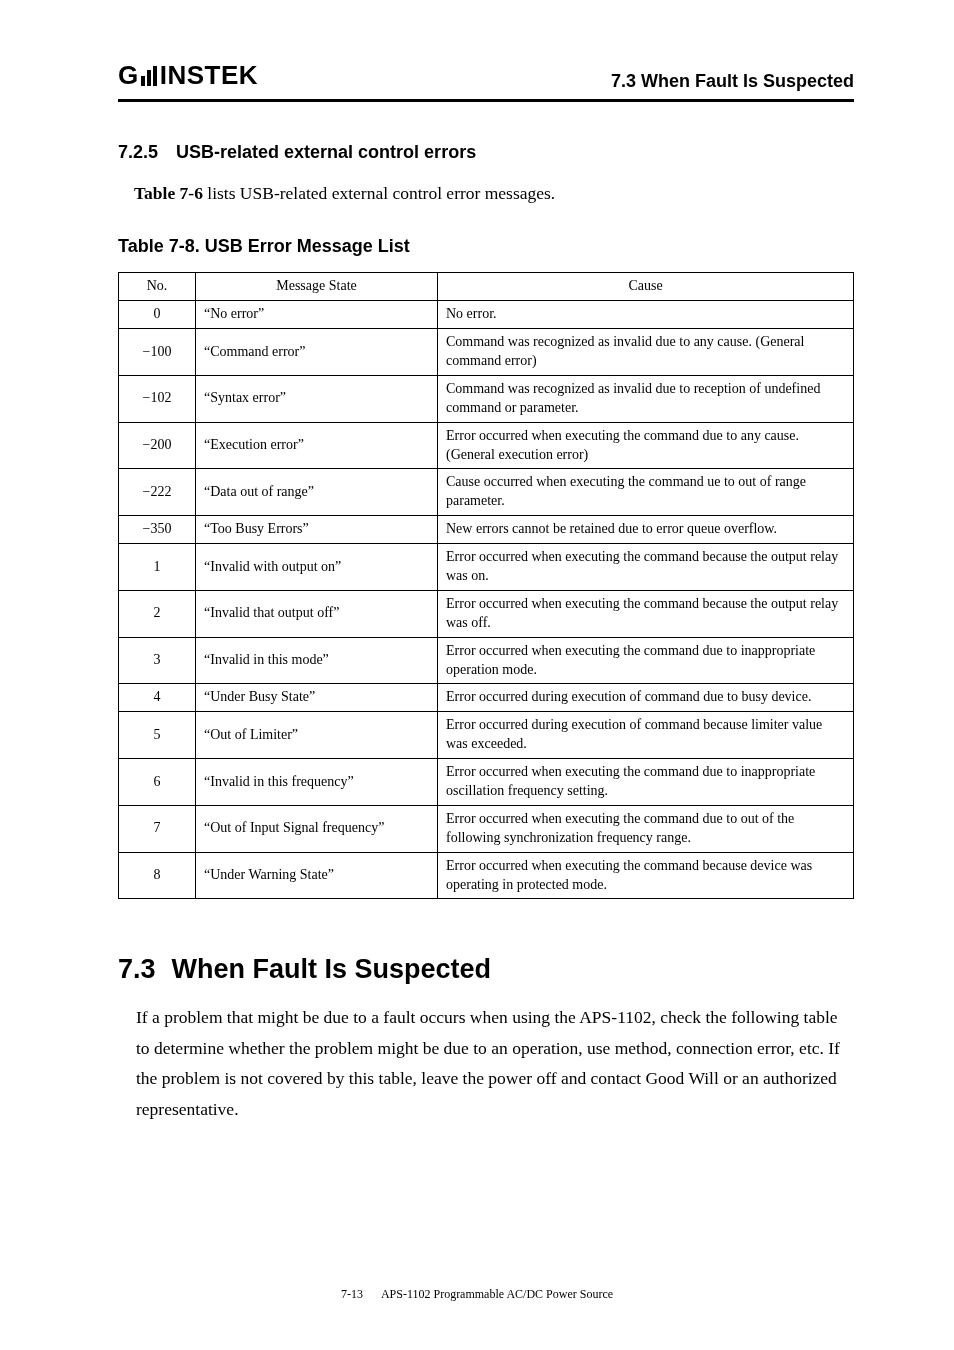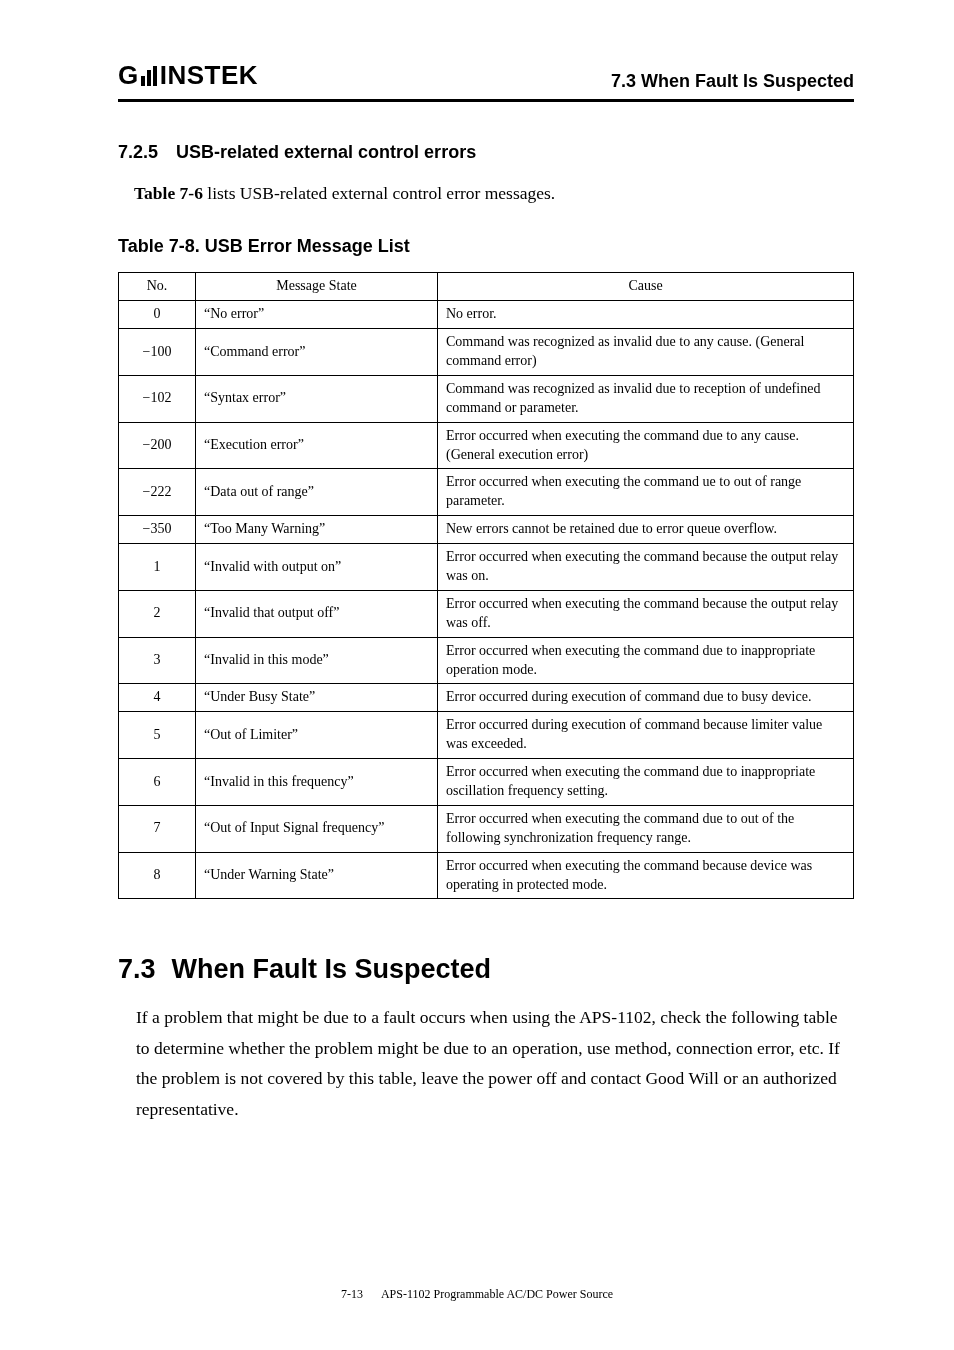--- a/index.html
+++ b/index.html
@@ -179,25 +179,25 @@
           <td>Command was recognized as invalid due to reception of undefined command or parameter.</td>
         </tr>
         <tr>
           <td class="no">−200</td>
           <td class="msg">“Execution error”</td>
           <td>Error occurred when executing the command due to any cause. (General execution error)</td>
         </tr>
         <tr>
           <td class="no">−222</td>
           <td class="msg">“Data out of range”</td>
-          <td>Error occurred when executing the command ue to out of range parameter.</td>
+          <td>Cause occurred when executing the command ue to out of range parameter.</td>
         </tr>
         <tr>
           <td class="no">−350</td>
-          <td class="msg">“Too Many Warning”</td>
+          <td class="msg">“Too Busy Errors”</td>
           <td>New errors cannot be retained due to error queue overflow.</td>
         </tr>
         <tr>
           <td class="no">1</td>
           <td class="msg">“Invalid with output on”</td>
           <td>Error occurred when executing the command because the output relay was on.</td>
         </tr>
         <tr>
           <td class="no">2</td>
           <td class="msg">“Invalid that output off”</td>

